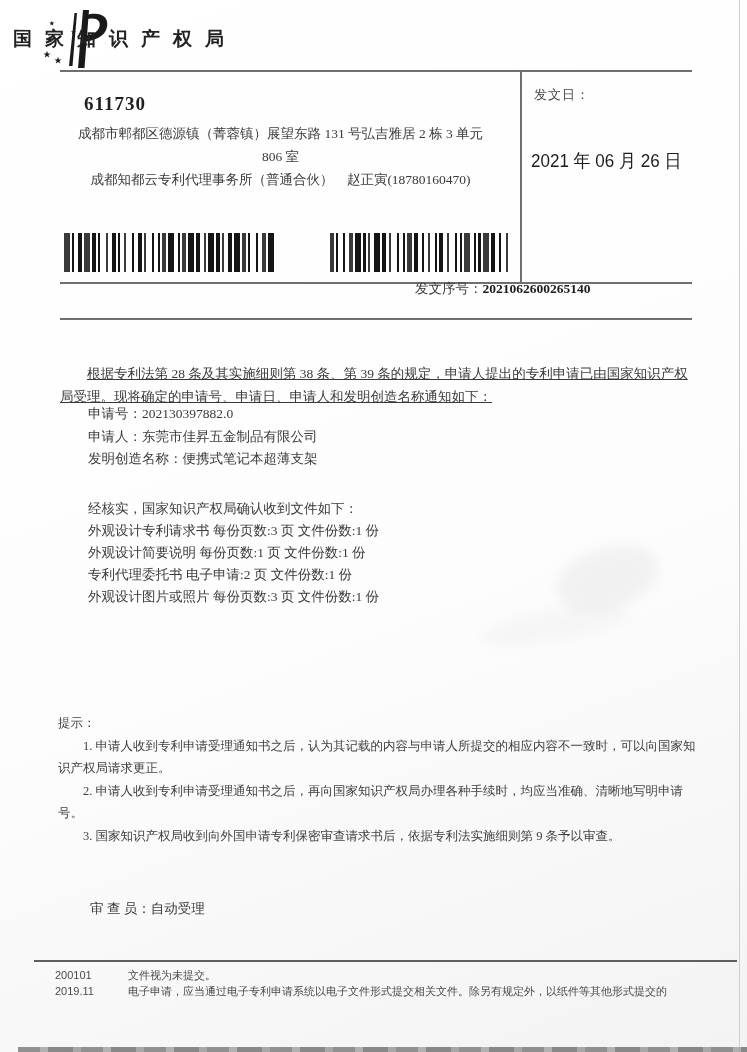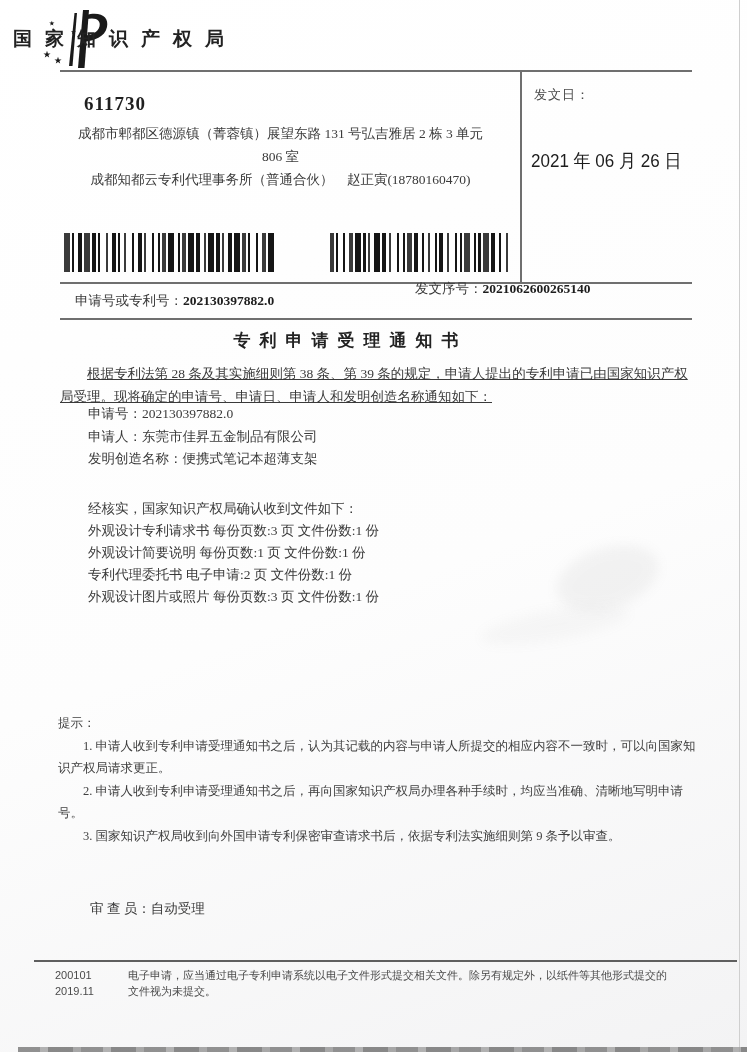--- a/index.html
+++ b/index.html
@@ -222,29 +222,25 @@
       <div style="flex-grow: 1; background: transparent;"></div>
       <div style="flex-grow: 2; background: rgb(21, 21, 21);"></div>
       <div style="flex-grow: 2; background: transparent;"></div>
       <div style="flex-grow: 1; background: rgb(21, 21, 21);"></div>
       <div style="flex-grow: 3; background: transparent;"></div>
       <div style="flex-grow: 1; background: rgb(58, 58, 58);"></div>
       <div style="flex-grow: 2; background: transparent;"></div>
     </div>
 
   <div class="abs rule" style="left:60px;top:282px;width:632px;"></div>
-  <div class="abs numrow-label" style="left:75px;top:292px;">
-    <span>申请号或专利号：</span><span class="numrow-val">202130397882.0</span>
-  </div>
   <div class="abs numrow-label" style="left:415px;top:280px;">
     <span>发文序号：</span><span class="numrow-val">2021062600265140</span>
   </div>
   <div class="abs rule" style="left:60px;top:318px;width:632px;"></div>
 
-  <div class="abs notice-title">专利申请受理通知书</div>
 
   <div class="abs para indent" style="left:60px;top:362px;width:634px;text-decoration:underline;">根据专利法第 28 条及其实施细则第 38 条、第 39 条的规定，申请人提出的专利申请已由国家知识产权局受理。现将确定的申请号、申请日、申请人和发明创造名称通知如下：</div>
   <div class="abs para" style="left:88px;top:403px;line-height:22.5px;">
     <div class="fieldline">申请号：202130397882.0</div>
     <div class="fieldline">申请人：东莞市佳昇五金制品有限公司</div>
     <div class="fieldline">发明创造名称：便携式笔记本超薄支架</div>
   </div>
   <div class="abs para" style="left:88px;top:498px;line-height:22px;">
     <div class="fieldline">经核实，国家知识产权局确认收到文件如下：</div>
     <div class="fieldline">外观设计专利请求书 每份页数:3 页 文件份数:1 份</div>
@@ -266,18 +262,18 @@
   <div class="abs signoff" style="left:90px;top:900px;">
     <span>审 查 员：</span><span>自动受理</span>
   </div>
 
   <div class="abs footer-rule"></div>
   <div class="abs footer" style="left:55px;top:967px;">
     <div>200101</div>
     <div>2019.11</div>
   </div>
   <div class="abs footer" style="left:128px;top:967px;width:600px;">
+    <div>文件视为未提交。</div>
     <div>电子申请，应当通过电子专利申请系统以电子文件形式提交相关文件。除另有规定外，以纸件等其他形式提交的</div>
-    <div>文件视为未提交。</div>
   </div>
 
   <div class="abs bottom-strip"></div>
 </div>
 
 </body></html>

